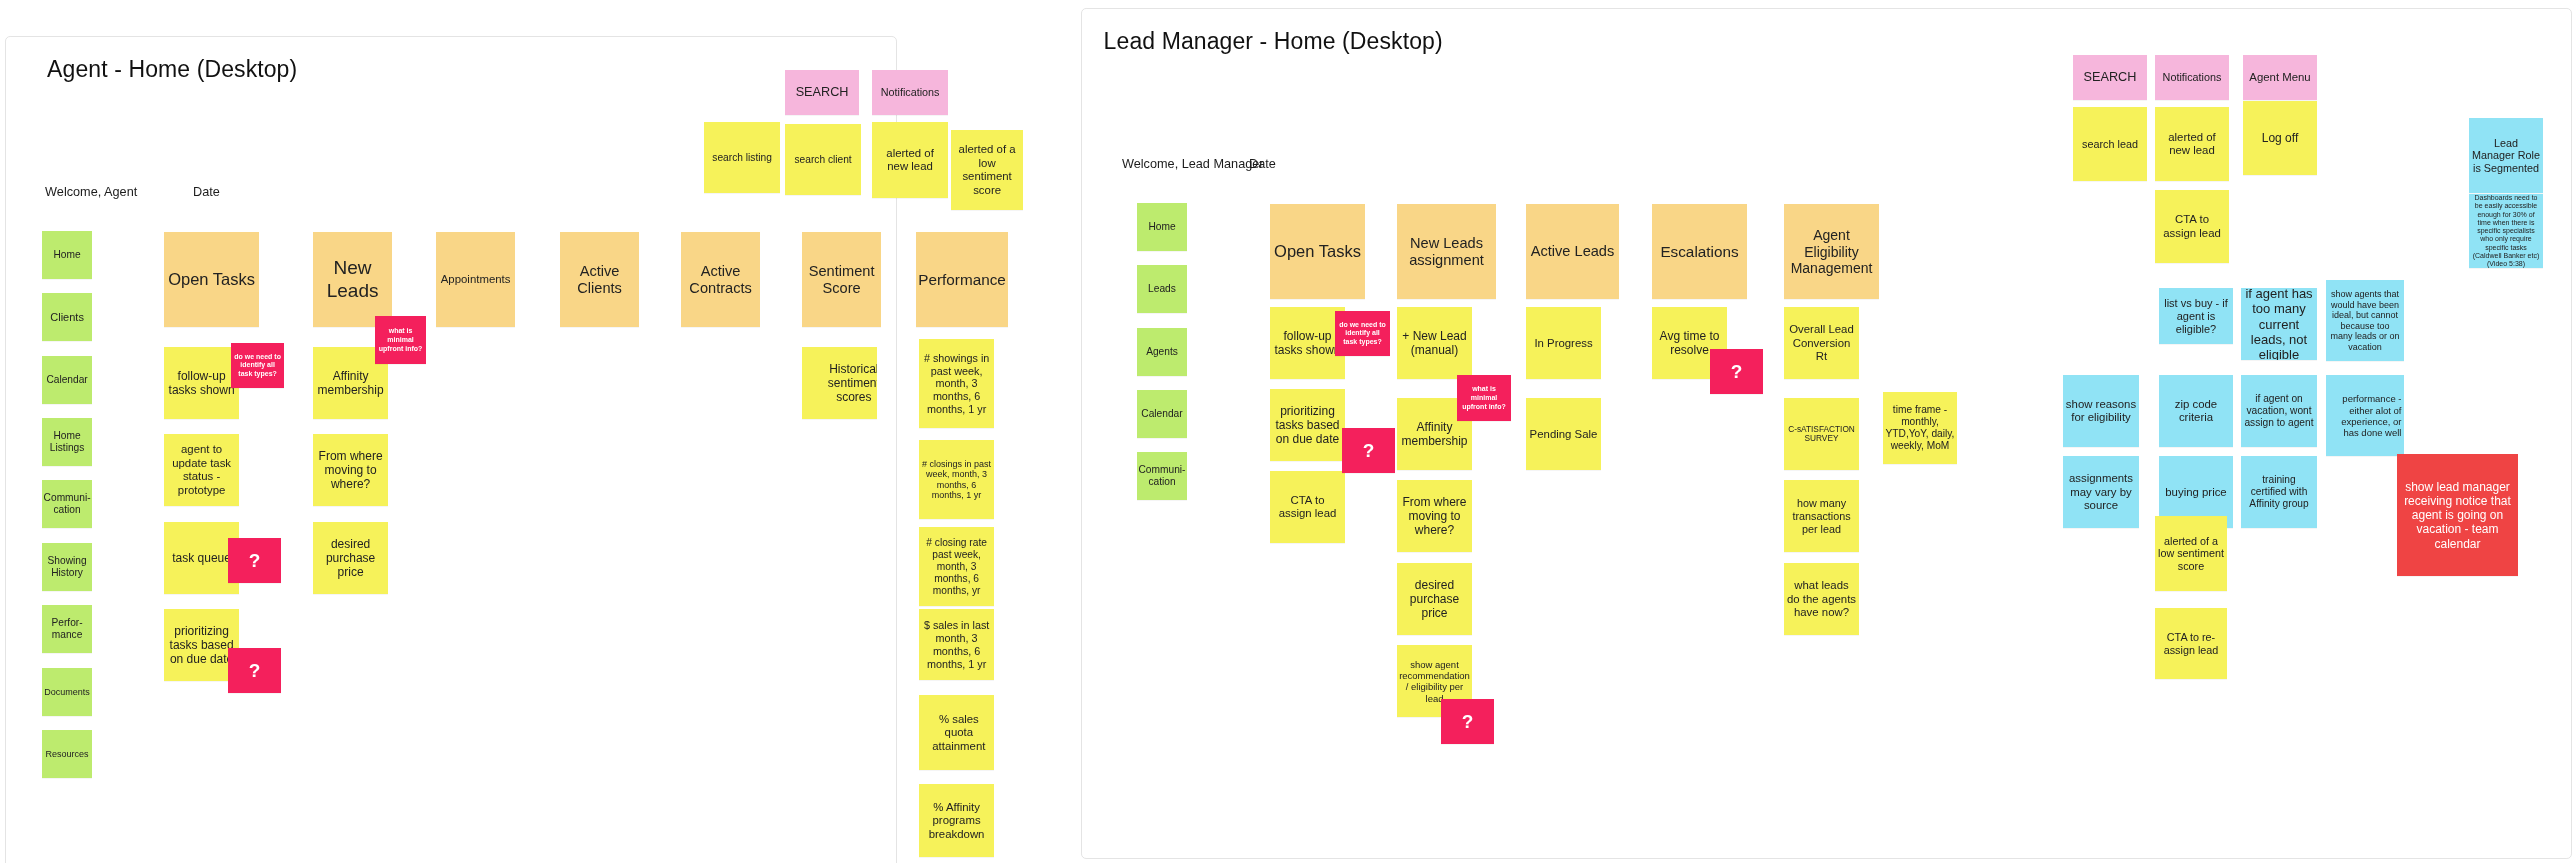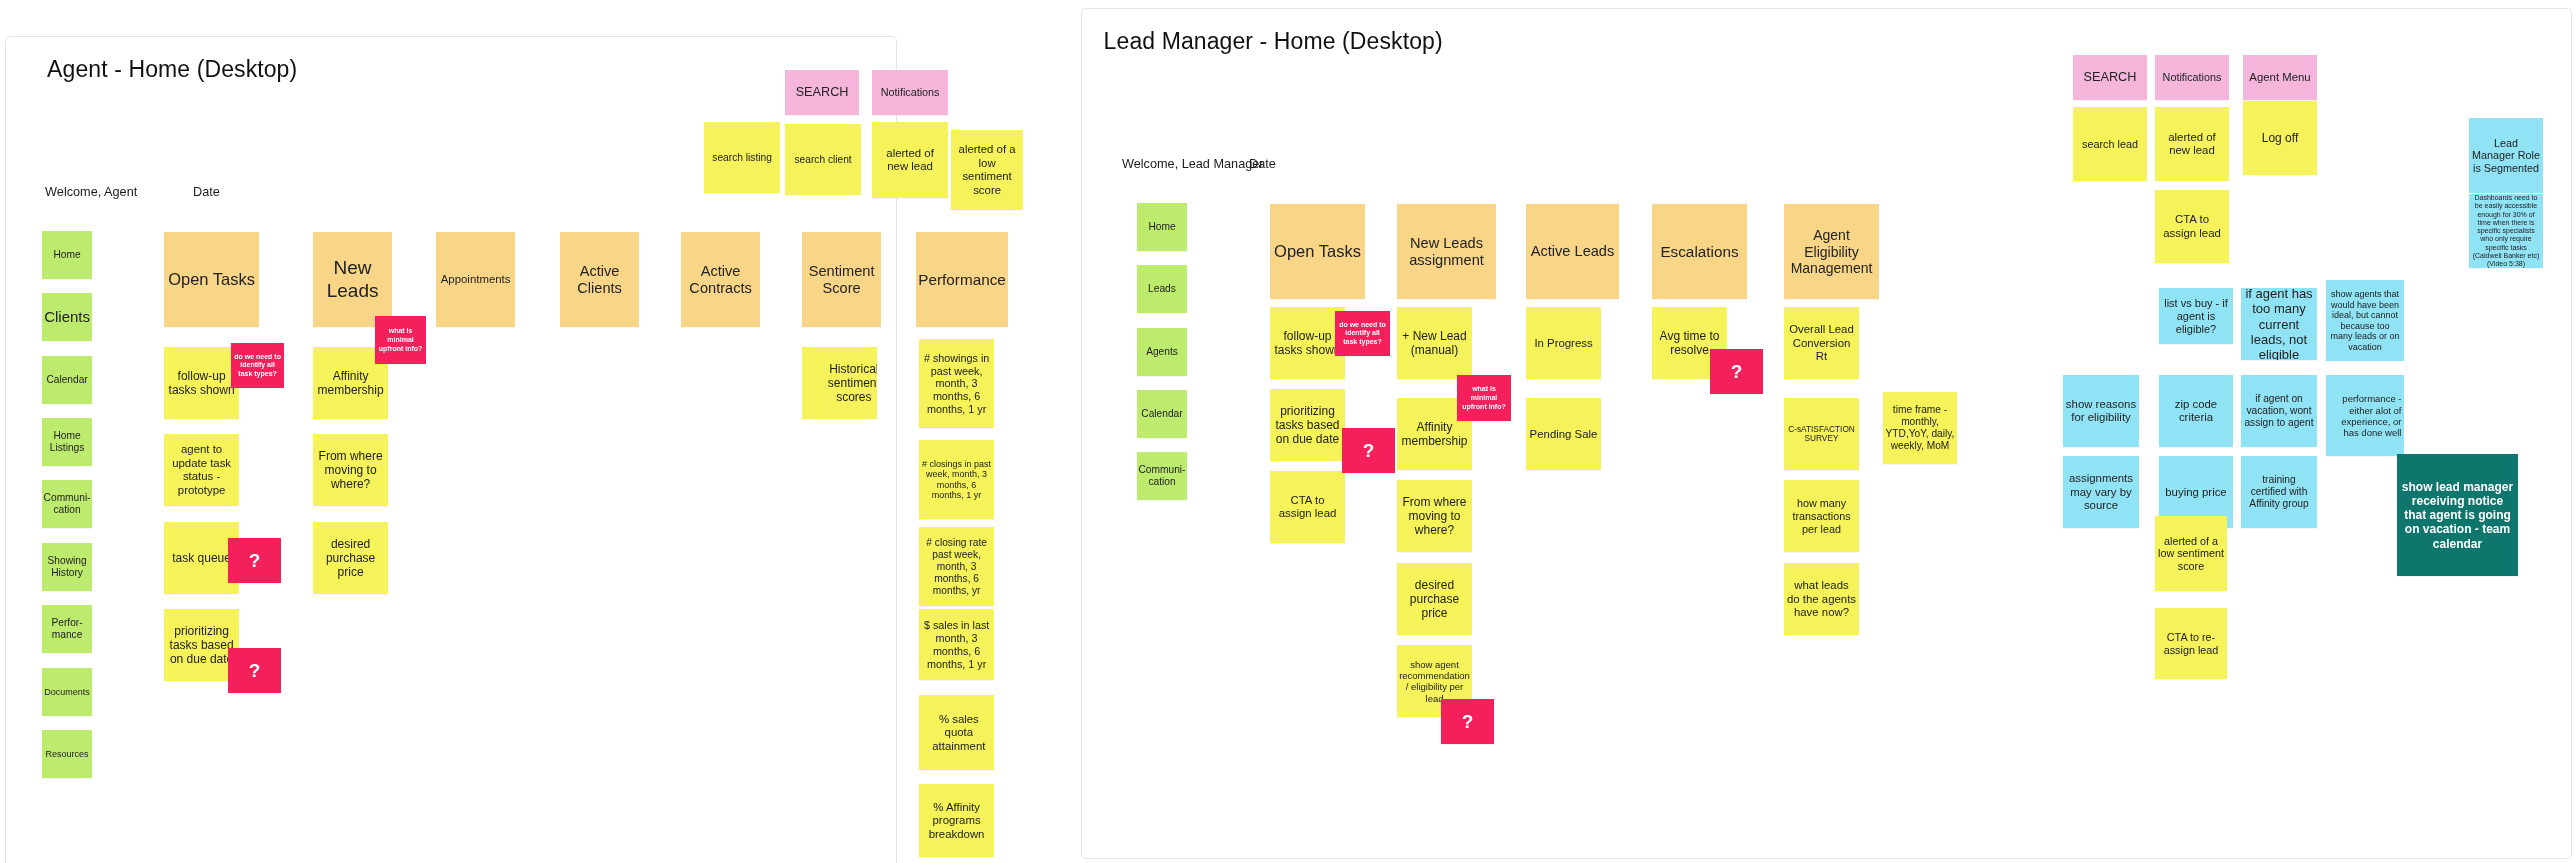--- a/index.html
+++ b/index.html
@@ -52,41 +52,41 @@
     overflow: hidden;
     z-index: 1;
     box-shadow: 0 0.6px 0.6px rgba(0,0,0,0.04);
   }
   .note--orange  { background: #f9d687; }
   .note--yellow  { background: #f6f25a; }
   .note--green   { background: #bdeb6e; }
   .note--pink    { background: #f6b6dc; }
   .note--cyan    { background: #90e3f5; }
   .note--crimson { background: #f4205c; color: #ffffff; z-index: 5; font-weight: 600; line-height: 1.25; }
-  .note--red     { background: #0f766e; color: #ffffff; z-index: 4; font-weight: 700; }
+  .note--red     { background: #ef4444; color: #ffffff; z-index: 4; font-weight: 400; }
   .note--header  { font-weight: 500; }
   .note--qmark   { font-weight: 700; }
 </style>
 </head>
 <body>
 
 <div class="canvas">
   <section class="panel" id="panel-0" style="left: 5.1px; top: 8.3px; width: 892px; height: 851px; margin-top: 28px;">
     <h1 class="panel-title">Agent - Home (Desktop)</h1>
     <div class="notes-layer">
         <span class="text-label" style="left: 39px; top: 148px; font-size: 12.7px;">Welcome, Agent</span>
         <span class="text-label" style="left: 187px; top: 148px; font-size: 12.7px;">Date</span>
         <div class="note note--pink" style="left: 779px; top: 33px; width: 74px; height: 45px; font-size: 12.7px;">SEARCH</div>
         <div class="note note--pink" style="left: 866px; top: 33px; width: 76px; height: 45px; font-size: 10.8px;">Notifications</div>
         <div class="note note--yellow" style="left: 698px; top: 85px; width: 76px; height: 71px; font-size: 10.2px;">search listing</div>
         <div class="note note--yellow" style="left: 779px; top: 87px; width: 76px; height: 71px; font-size: 10.2px;">search client</div>
         <div class="note note--yellow" style="left: 866px; top: 85px; width: 76px; height: 76px; font-size: 11.4px;">alerted of new lead</div>
         <div class="note note--yellow" style="left: 945px; top: 93px; width: 72px; height: 80px; font-size: 11.4px;">alerted of a low sentiment score</div>
         <div class="note note--green" style="left: 36px; top: 194px; width: 50px; height: 48px; font-size: 10.2px;">Home</div>
-        <div class="note note--green" style="left: 36px; top: 256px; width: 50px; height: 48px; font-size: 15px;">Clients</div>
+        <div class="note note--green" style="left: 36px; top: 256px; width: 50px; height: 48px; font-size: 11px;">Clients</div>
         <div class="note note--green" style="left: 36px; top: 319px; width: 50px; height: 48px; font-size: 10.2px;">Calendar</div>
         <div class="note note--green" style="left: 36px; top: 381px; width: 50px; height: 48px; font-size: 10.2px;">Home Listings</div>
         <div class="note note--green" style="left: 36px; top: 443px; width: 50px; height: 48px; font-size: 10.2px;">Communi-
 cation</div>
         <div class="note note--green" style="left: 36px; top: 506px; width: 50px; height: 48px; font-size: 10.2px;">Showing History</div>
         <div class="note note--green" style="left: 36px; top: 568px; width: 50px; height: 48px; font-size: 10.2px;">Perfor-
 mance</div>
         <div class="note note--green" style="left: 36px; top: 631px; width: 50px; height: 48px; font-size: 9px;">Documents</div>
         <div class="note note--green" style="left: 36px; top: 693px; width: 50px; height: 48px; font-size: 9px;">Resources</div>
         <div class="note note--orange note--header" style="left: 158px; top: 195px; width: 95px; height: 95px; font-size: 16.5px;">Open Tasks</div>

